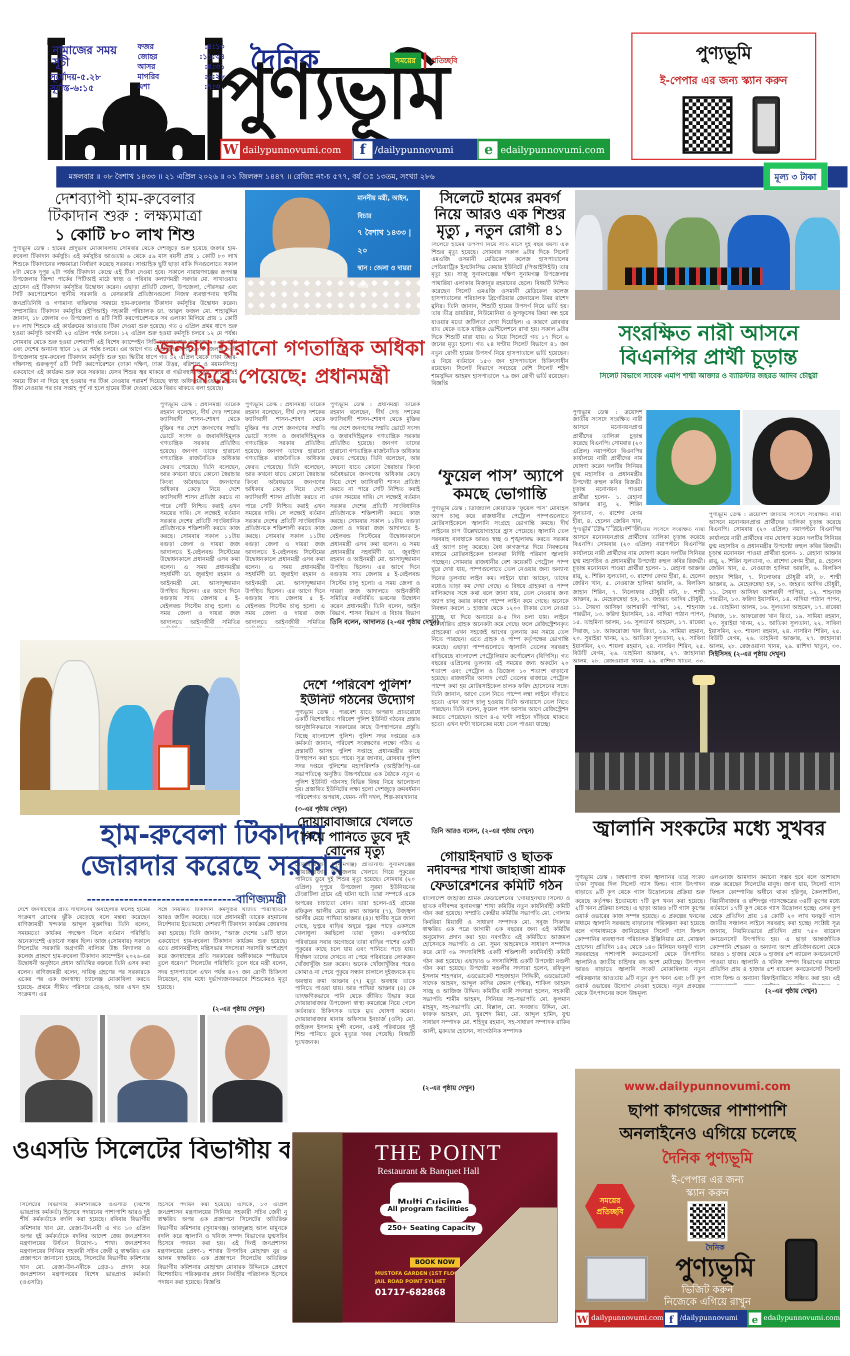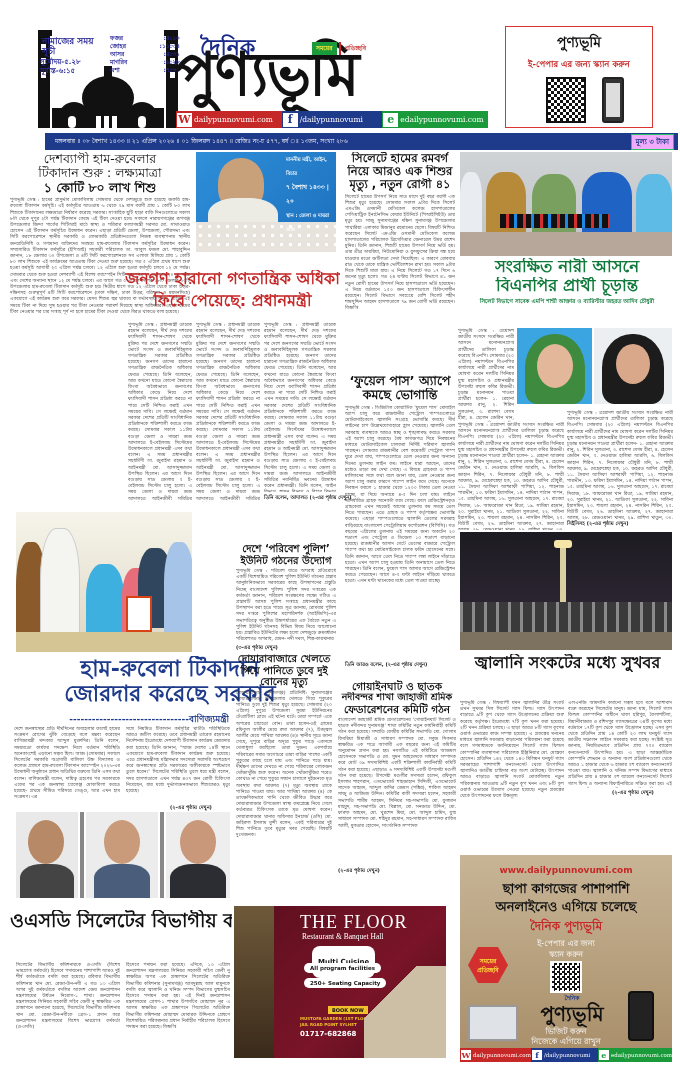--- a/index.html
+++ b/index.html
@@ -26,21 +26,21 @@
 .s-e{background:#1a9a3a;flex:1.05}
 .s .ic{background:#fff;width:15px;height:14px;margin:0 2px 0 1px;display:flex;align-items:center;justify-content:center;font-weight:bold;font-size:11px}
 .s-w .ic{color:#c62828}.s-f .ic{color:#1e3a8a}.s-e .ic{color:#1a9a3a}
 .epaper{left:505px;top:26px;width:148px;height:102px;border:1px solid #d33;text-align:center}
 .ep-logo{font-size:14px;font-weight:900;margin-top:4px}
 .ep-text{font-size:8.5px;color:#c62828;font-weight:bold;margin-top:3px}
 .qr{position:absolute;left:40px;top:50px;width:40px;height:46px;background:repeating-conic-gradient(#111 0 25%,#fff 0 50%) 0 0/6px 6px;border:2px solid #111}
 .phone{position:absolute;left:96px;top:50px;width:22px;height:46px;background:#333;border-radius:3px;border:2px solid #222}
 .phone::after{content:"";position:absolute;left:2px;top:4px;right:2px;bottom:4px;background:#ddd}
 .dateline{left:45px;top:133px;width:633px;height:17px;background:#1e3a8a;color:#fff;font-size:6px;display:flex;align-items:center;padding-left:10px;gap:4px}
-.price{margin-left:auto;background:#f0abfc;color:#1e3a8a;border:1px solid #22c55e;padding:1px 4px;font-size:7px;margin-right:4px;font-weight:bold}
+.price{margin-left:auto;background:#ffffff;color:#1e3a8a;border:5px solid #22c55e;padding:1px 4px;font-size:7px;margin-right:16px;font-weight:bold}
 </style>
 </head>
 <body>
 
 <div class="abs mosque">
   <svg width="140" height="98" viewBox="0 0 140 98">
     <rect x="0" y="2" width="12" height="96" fill="#111"></rect>
     <rect x="-2" y="0" width="16" height="6" fill="#111"></rect>
     <rect x="128" y="2" width="12" height="96" fill="#111"></rect>
     <rect x="126" y="0" width="16" height="6" fill="#111"></rect>
@@ -262,21 +262,21 @@
 <div class="abs" style="left:612px;top:789px;font-size:5px;font-weight:bold">(২-এর পৃষ্ঠায় দেখুন)</div>
 
 <div class="abs" style="left:10px;top:910px;width:222px">
   <div class="hl" style="font-size:19px;font-weight:bold;white-space:nowrap">ওএসডি সিলেটের বিভাগীয় কমিশনার,</div>
 </div>
 <div class="abs body-text" style="left:16px;top:962px;width:104px;height:94px">সিলেটের বিভাগীয় কমিশনারকে ওএসডি (বিশেষ ভারপ্রাপ্ত কর্মকর্তা) হিসেবে পদায়নের পাশাপাশি আরও দুই শীর্ষ কর্মকর্তাকে বদলি করা হয়েছে। রবিবার বিভাগীয় কমিশনার খান মো. রেজা-উন-নবী এ গত ১৩ এপ্রিল অপর দুই কর্মকর্তাকে বদলির আদেশ জেয় জনপ্রশাসন মন্ত্রণালয়ের উর্ধতন নিয়োগ-১ শাখা। জনপ্রশাসন মন্ত্রণালয়ের সিনিয়র সহকারী সচিব জেবী নু স্বাক্ষরিত এক প্রজ্ঞাপনে জানানো হয়েছে, সিলেটের বিভাগীয় কমিশনার খান মো. রেজা-উন-নবীকে গ্রেড-১ প্রদান করে জনপ্রশাসন মন্ত্রণালয়ের বিশেষ ভারপ্রাপ্ত কর্মকর্তা (ওএসডি)</div>
 <div class="abs body-text" style="left:126px;top:962px;width:104px;height:94px">হিসেবে পদায়ন করা হয়েছে। এদিকে, ১৩ এপ্রিল জনপ্রশাসন মন্ত্রণালয়ের সিনিয়র সহকারী সচিব জেবী নু স্বাক্ষরিত অপর এক প্রজ্ঞাপনে সিলেটের অতিরিক্ত বিভাগীয় কমিশনার (সুনামগঞ্জ) আবদুল্লাহ আল মামুনকে বদলি করে জ্বালানি ও খনিজ সম্পদ বিভাগের যুগ্মসচিব হিসেবে পদায়ন করা হয়। এই দিনই জনপ্রশাসন মন্ত্রণালয়ের প্রেষণ-১ শাখার উপসচিব মোহাম্মদ নূর এ আলম স্বাক্ষরিত এক প্রজ্ঞাপনে সিলেটের অতিরিক্ত বিভাগীয় কমিশনার মোহাম্মদ মোবারক উদ্দিনকে প্রেষণে বিশেষায়িত পরিকল্পনার প্রধান নির্বাহীর পরিচালক হিসেবে পদায়ন করা হয়েছে। বিজ্ঞপ্তি</div>
 
 <div class="abs photo" style="left:234px;top:906px;width:212px;height:152px;background:linear-gradient(135deg,#5a0f1e,#7a1428 60%,#4a0c18)">
   <div style="position:absolute;left:0;top:0;width:40px;height:152px;background:linear-gradient(#6e5a3a,#3a2a1a)"></div>
-  <div style="position:absolute;left:66px;top:6px;color:#fff;font-family:'Liberation Serif',serif;font-size:18px;line-height:20px;letter-spacing:1px">THE FLOOR</div>
+  <div style="position:absolute;left:66px;top:6px;color:#fff;font-family:'Liberation Serif',serif;font-size:18px;line-height:20px;letter-spacing:1px">THE POINT</div>
   <div style="position:absolute;left:68px;top:26px;color:#fff;font-family:'Liberation Serif',serif;font-size:7.5px">Restaurant &amp; Banquet Hall</div>
   <div style="position:absolute;left:78px;top:40px;background:#fff;color:#111;border-radius:8px;padding:12px 6px;font-size:7px;font-weight:bold">Multi Cuisine</div>
   <div style="position:absolute;left:70px;top:57px;background:#fff;color:#111;border-radius:8px;padding:2px 6px;font-size:5.5px;font-weight:bold">All program facilities</div>
   <div style="position:absolute;left:70px;top:72px;background:#fff;color:#111;border-radius:8px;padding:2px 6px;font-size:5.5px;font-weight:bold">250+ Seating Capacity</div>
   <div style="position:absolute;left:94px;top:100px;background:#f3c12c;color:#111;padding:1px 4px;font-size:5px;font-weight:bold">BOOK NOW</div>
   <div style="position:absolute;left:66px;top:110px;color:#f3c12c;font-size:4px;font-weight:bold">MUSTOFA GARDEN (1ST FLOOR)</div>
   <div style="position:absolute;left:66px;top:116px;color:#f3c12c;font-size:4px;font-weight:bold">JAIL ROAD POINT SYLHET</div>
   <div style="position:absolute;left:66px;top:124px;color:#fff;font-size:7px;font-weight:bold">01717-682868</div>
   <div style="position:absolute;left:130px;top:60px;width:82px;height:92px;background:linear-gradient(135deg,transparent 30%,#cdbfa5 30%)"></div>
 </div>

